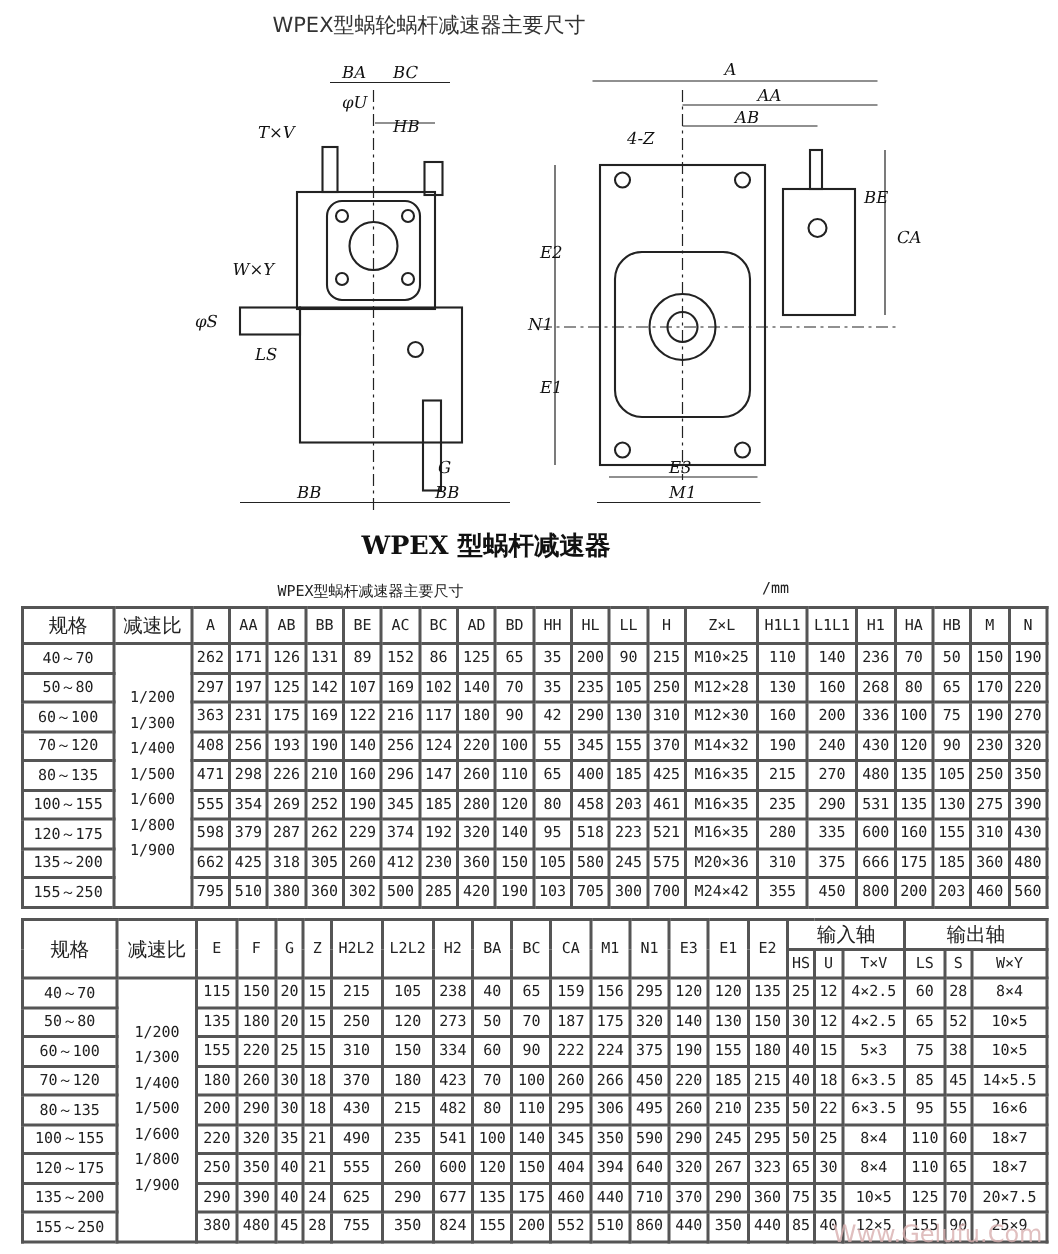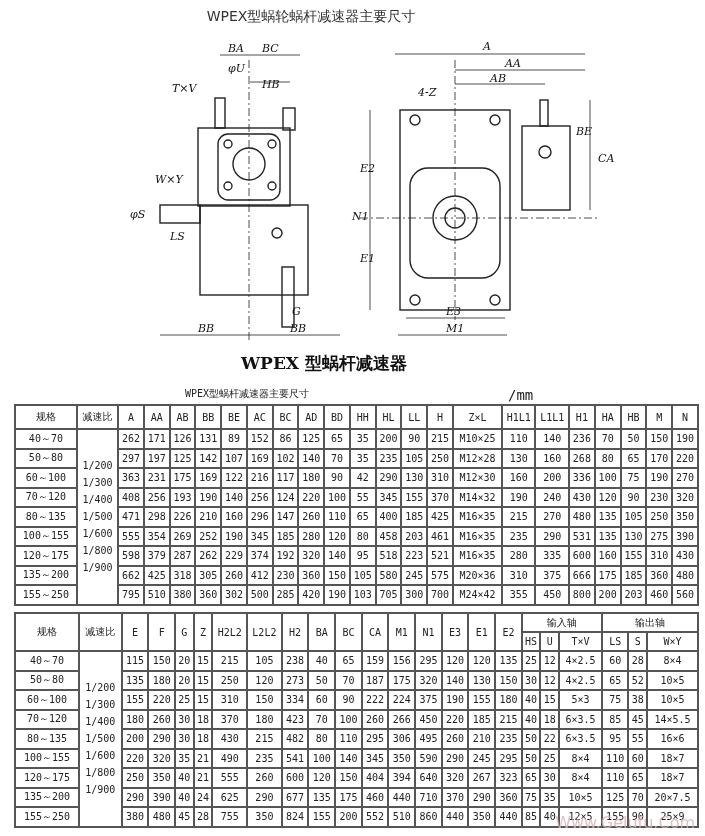--- a/index.html
+++ b/index.html
@@ -1,27 +1,27 @@
 <!DOCTYPE html>
 <html><head>
 <meta charset="utf-8">
 <style>
   body { margin:0; background:#fff; width:705px; height:836px; overflow:hidden; font-family:"DejaVu Sans", sans-serif; color:#222; position:relative; }
-  .title { position:absolute; left:0; width:572px; top:8px; text-align:center; font-size:14px; color:#333;margin-left:25px; }
+  .title { position:absolute; left:0; width:572px; top:8px; text-align:center; font-size:14px; color:#333; }
   .drawing { position:absolute; top:30px; left:0; width:705px; height:320px; }
   .caption { position:absolute; top:352px; left:0; width:648px; text-align:center; font-family:"DejaVu Serif", serif; font-weight:bold; font-size:17px; color:#111; }
   .tcap { position:absolute; top:387px; left:185px; font-size:10px; font-family:"DejaVu Sans Mono", monospace; color:#222; }
-  .unit { position:absolute; top:387px; left:508px; font-size:14px; font-family:"DejaVu Sans Mono", monospace; }
+  .unit { position:absolute; top:387px; left:508px; font-size:10px; font-family:"DejaVu Sans Mono", monospace; }
   table { position:absolute; border-collapse:collapse; font-family:"DejaVu Sans Mono", monospace; font-size:10px; }
   td, th { border:2px solid #555; text-align:center; padding:0; height:17.5px; font-weight:normal; white-space:nowrap; }
   th { height:22px; }
   .t1 { left:14px; top:404px; width:685px; }
   .t2 { left:14px; top:612px; width:685px; }
   .t2 th.hd1 { height:17px; } .t2 th.hd2 { height:17px;margin-left:48px; }
-  .cjk { font-family:Liberation Serif, serif; font-size:10px; }
+  .cjk { font-family:Liberation Serif, serif; font-size:13px; }
   .ratio { vertical-align:middle; line-height:17px; }
   .dl { font-family:"DejaVu Serif", serif; font-style:italic; font-size:11px; fill:#111; }
   .wm { position:absolute; right:10px; bottom:4px; font-size:16px; color:#d9b0b0; font-family:"DejaVu Sans", sans-serif; opacity:.8;text-align:center; }
 </style>
 </head>
 <body>
 
 <div class="title">WPEX型蜗轮蜗杆减速器主要尺寸</div>
 
 <svg class="drawing" viewBox="0 30 705 320" width="705" height="320">

